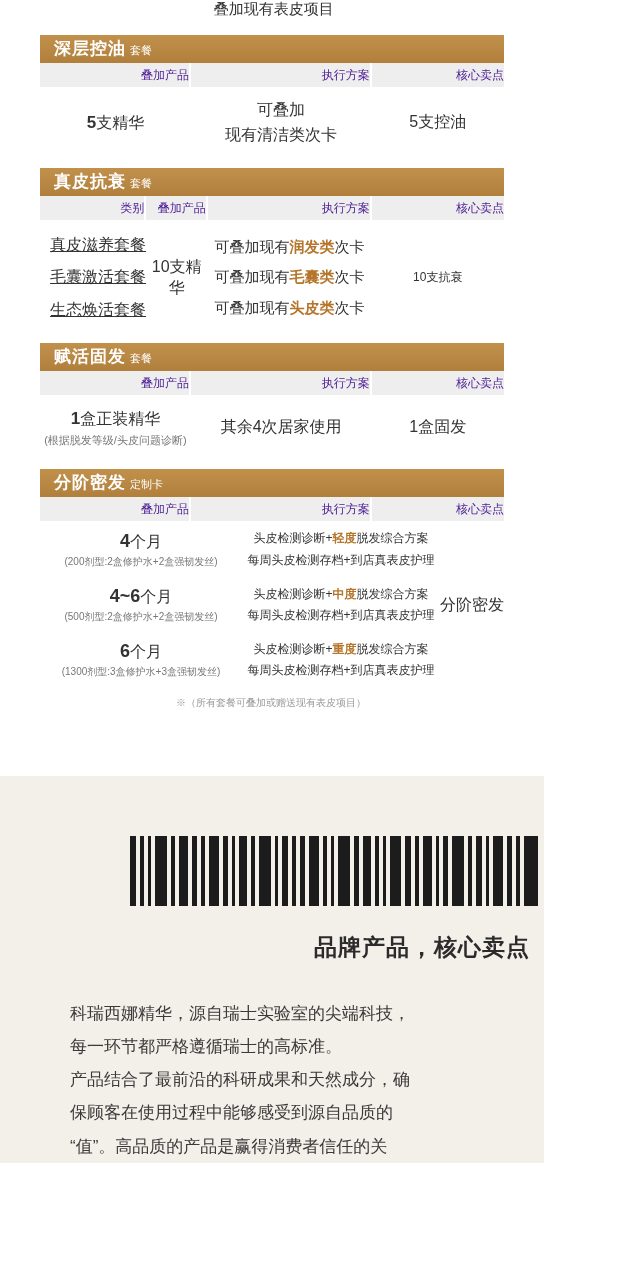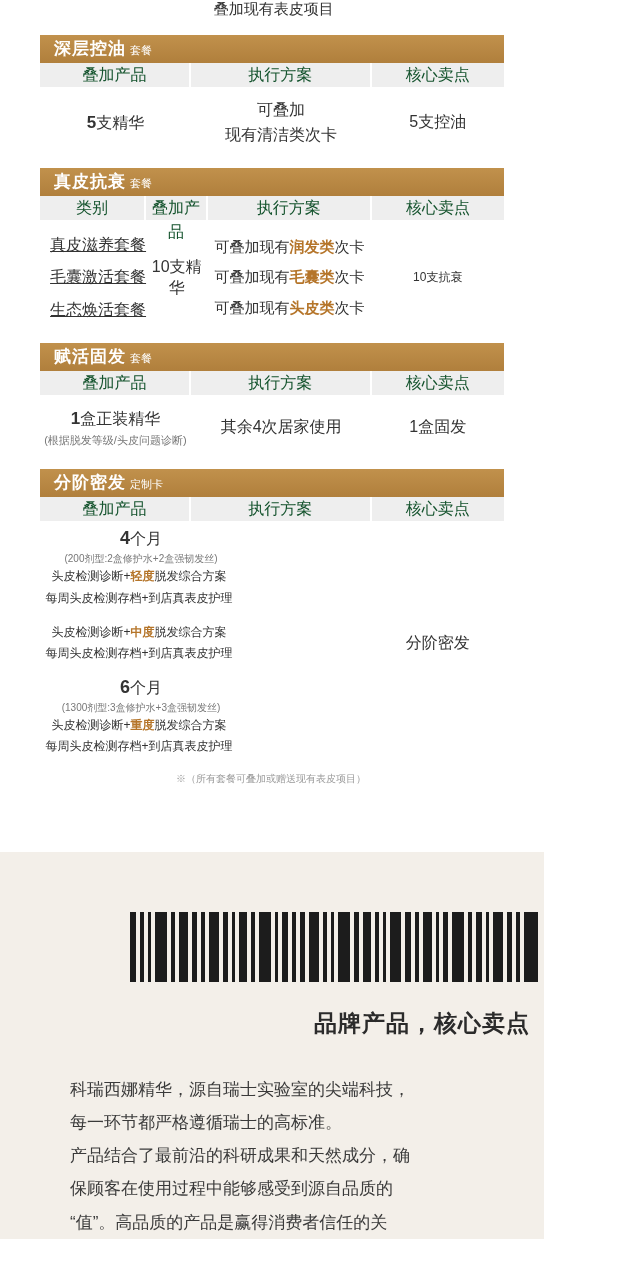--- a/index.html
+++ b/index.html
@@ -58,23 +58,23 @@
     letter-spacing: 0;
   }
   .hdr {
     display: flex;
     background: #eeeeee;
     height: 24px;
     align-items: center;
     border-bottom: 1px solid #ffffff;
   }
   .hdr div {
-    font-size: 16px;
-    color: #14532d;
-    text-align: center;
+    font-size: 12px;
+    color: #4c1d95;
+    text-align: right;
     border-right: 2px solid #ffffff;
     line-height: 24px;
     height: 24px;
     box-sizing: border-box;
   }
   .hdr div:last-child { border-right: none; }
 
   
   .w3 .c-a { width: 182px; }
   .w3 .c-b { width: 218px; }
@@ -133,23 +133,22 @@
   }
   .multi .col-sell {
     width: 160px;
     text-align: center;
     font-size: 12px;
   }
 
   
   .stage-row {
     display: flex;
-    align-items: flex-start;
+    align-items: center;
     padding: 6px 0;
-    flex-direction: column;
   }
   .stage-left {
     width: 202px;
     text-align: center;
   }
   .stage-left .t { font-size: 16px; }
   .stage-left .t b { font-size: 18px; }
   .stage-left .s { font-size: 10px; color: #777; margin-top: 2px; }
   .stage-mid {
     width: 198px;
@@ -322,20 +321,24 @@
               <div class="t"><b>4</b><span>个月</span></div>
               <div class="s">(200剂型:2盒修护水+2盒强韧发丝)</div>
             </div>
             <div class="stage-mid">
               <div><span>头皮检测诊断+</span><span class="hl">轻度</span><span>脱发综合方案</span></div>
               <div>每周头皮检测存档+到店真表皮护理</div>
             </div>
           </div>
 
           <div class="stage-row">
+            <div class="stage-left">
+              <div class="t"><b>4~6</b><span>个月</span></div>
+              <div class="s">(500剂型:2盒修护水+2盒强韧发丝)</div>
+            </div>
             <div class="stage-mid">
               <div><span>头皮检测诊断+</span><span class="hl">中度</span><span>脱发综合方案</span></div>
               <div>每周头皮检测存档+到店真表皮护理</div>
             </div>
           </div>
 
           <div class="stage-row">
             <div class="stage-left">
               <div class="t"><b>6</b><span>个月</span></div>
               <div class="s">(1300剂型:3盒修护水+3盒强韧发丝)</div>

